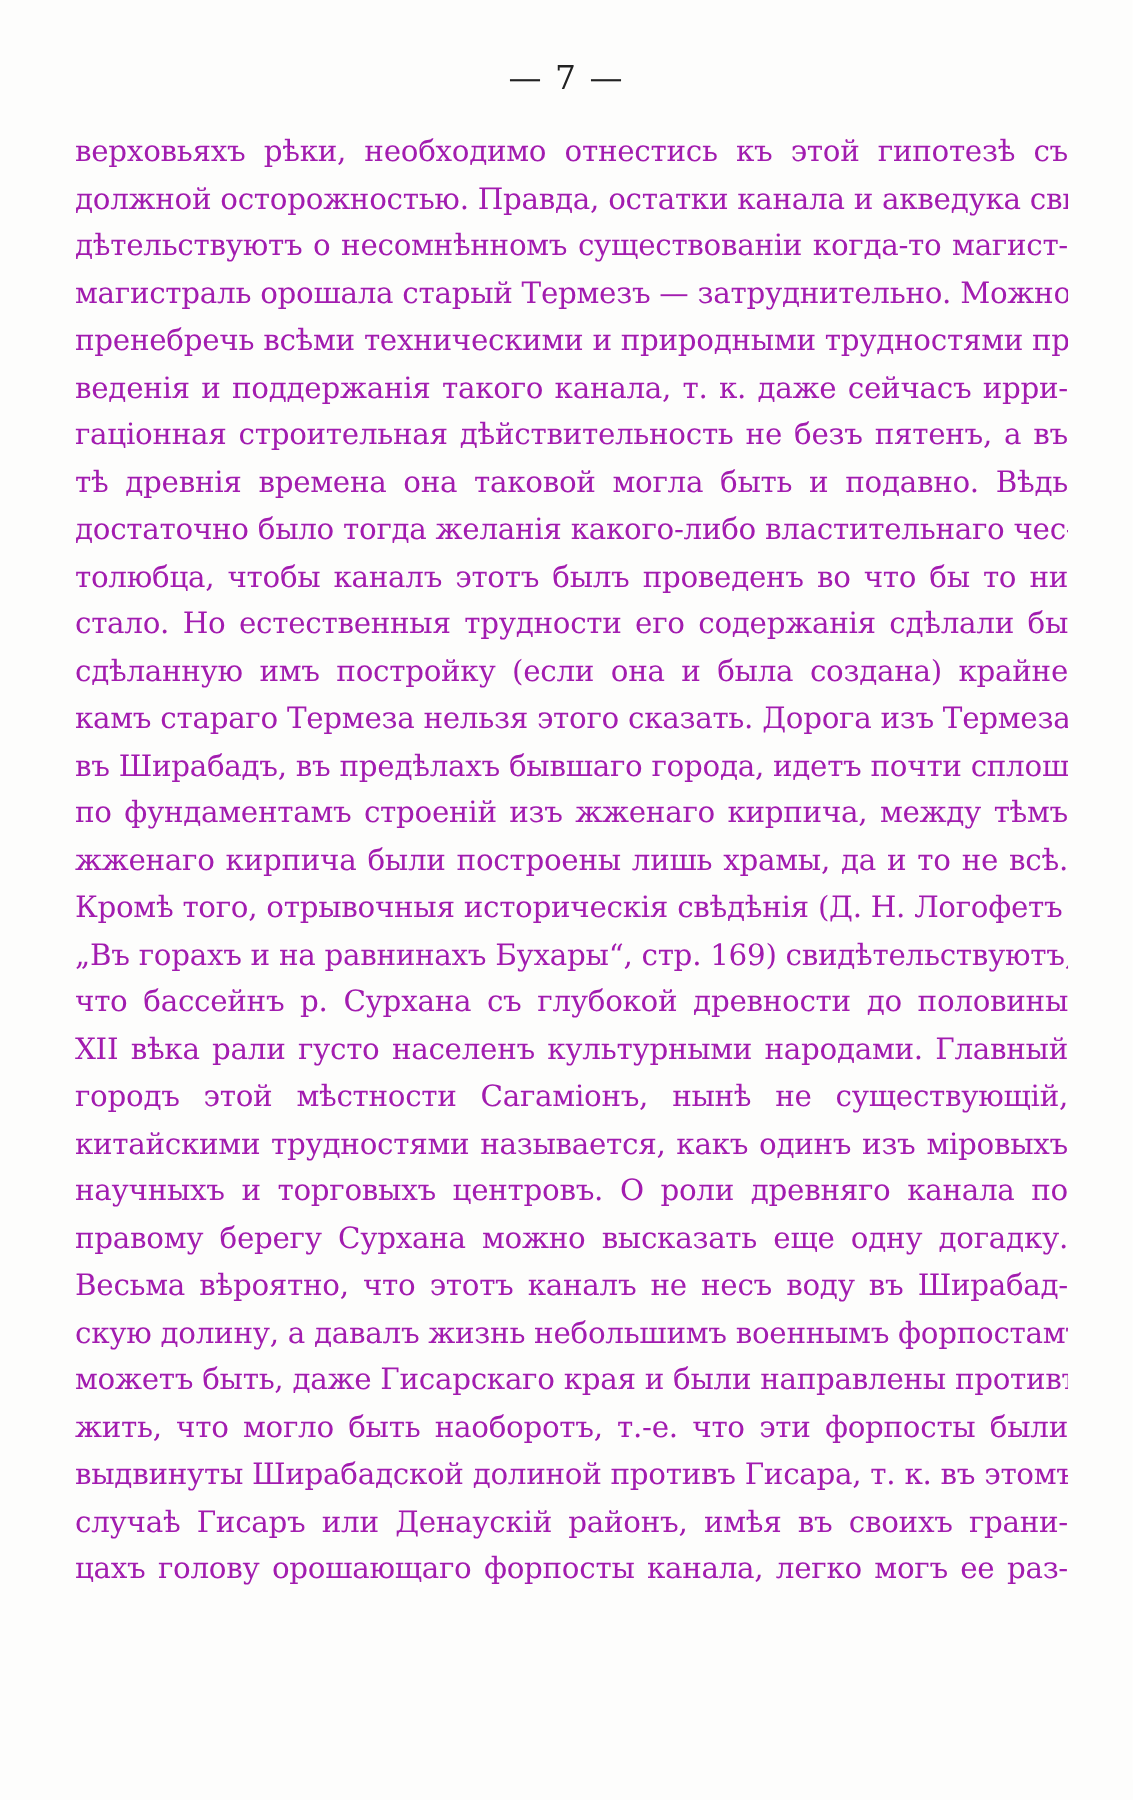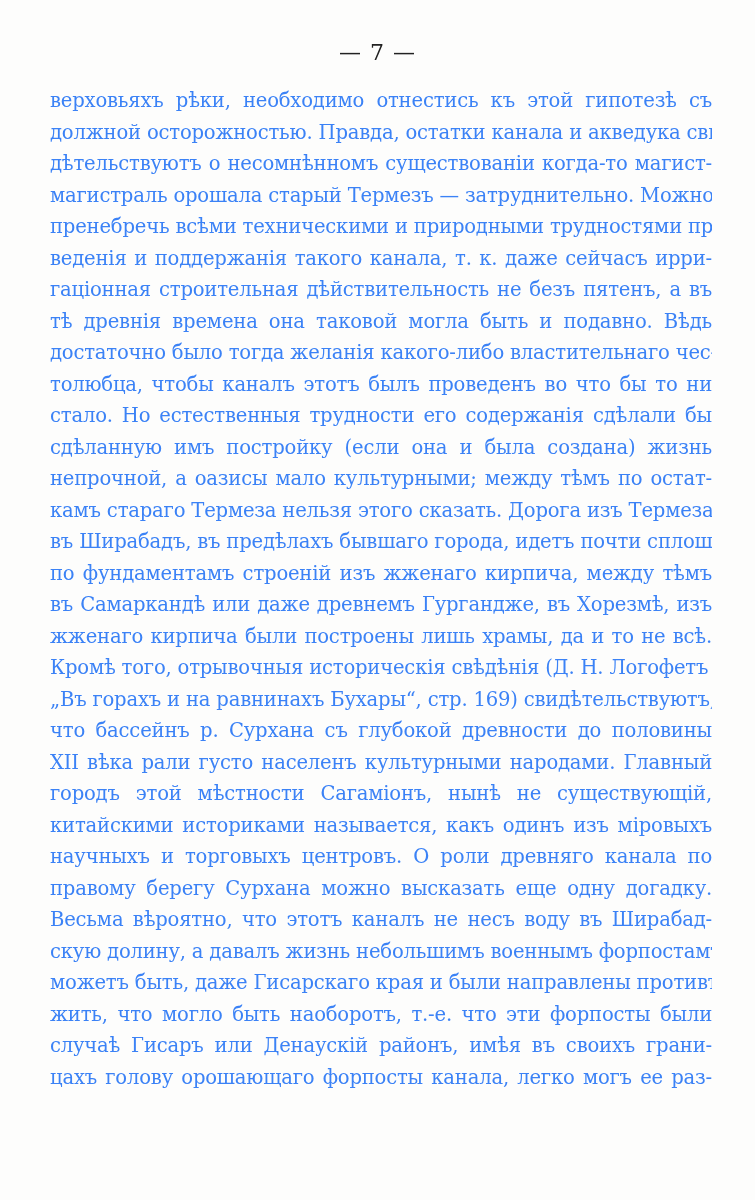--- a/index.html
+++ b/index.html
@@ -40,56 +40,55 @@
   }
   .line {
     height: 31.5px;
     line-height: 31.5px;
     font-size: 19.6px;
     white-space: nowrap;
     text-align: justify;
     text-align-last: justify;
     overflow: hidden;
     letter-spacing: -0.2px;
-    color: #3b82f6;
+    color: #a21caf;
   }
 </style>
 </head>
 <body>
 
 <div class="page">
   <div class="page-number">— 7 —</div>
 
   <div class="body-text" id="body-text">
   <div class="line">верховьяхъ рѣки, необходимо отнестись къ этой гипотезѣ съ</div>
       <div class="line">должной осторожностью. Правда, остатки канала и акведука сви-</div>
       <div class="line">дѣтельствуютъ о несомнѣнномъ существованіи когда-то магист-</div>
       <div class="line">магистраль орошала старый Термезъ — затруднительно. Можно</div>
       <div class="line">пренебречь всѣми техническими и природными трудностями про-</div>
       <div class="line">веденія и поддержанія такого канала, т. к. даже сейчасъ ирри-</div>
       <div class="line">гаціонная строительная дѣйствительность не безъ пятенъ, а въ</div>
       <div class="line">тѣ древнія времена она таковой могла быть и подавно. Вѣдь</div>
       <div class="line">достаточно было тогда желанія какого-либо властительнаго чес-</div>
       <div class="line">толюбца, чтобы каналъ этотъ былъ проведенъ во что бы то ни</div>
       <div class="line">стало. Но естественныя трудности его содержанія сдѣлали бы</div>
-      <div class="line">сдѣланную имъ постройку (если она и была создана) жизнь</div>
-      <div class="line">непрочной, а оазисы мало культурными; между тѣмъ по остат-</div>
+      <div class="line">сдѣланную имъ постройку (если она и была создана) крайне</div>
       <div class="line">камъ стараго Термеза нельзя этого сказать. Дорога изъ Термеза</div>
       <div class="line">въ Ширабадъ, въ предѣлахъ бывшаго города, идетъ почти сплошь</div>
       <div class="line">по фундаментамъ строеній изъ жженаго кирпича, между тѣмъ</div>
-      <div class="line">въ Самаркандѣ или даже древнемъ Гургандже, въ Хорезмѣ, изъ</div>
       <div class="line">жженаго кирпича были построены лишь храмы, да и то не всѣ.</div>
       <div class="line">Кромѣ того, отрывочныя историческія свѣдѣнія (Д. Н. Логофетъ —</div>
       <div class="line">„Въ горахъ и на равнинахъ Бухары“, стр. 169) свидѣтельствуютъ,</div>
       <div class="line">что бассейнъ р. Сурхана съ глубокой древности до половины</div>
       <div class="line">XII вѣка рали густо населенъ культурными народами. Главный</div>
       <div class="line">городъ этой мѣстности Сагамiонъ, нынѣ не существующiй,</div>
-      <div class="line">китайскими историками называется, какъ одинъ изъ мiровыхъ</div>
+      <div class="line">китайскими трудностями называется, какъ одинъ изъ мiровыхъ</div>
       <div class="line">научныхъ и торговыхъ центровъ. О роли древняго канала по</div>
       <div class="line">правому берегу Сурхана можно высказать еще одну догадку.</div>
       <div class="line">Весьма вѣроятно, что этотъ каналъ не несъ воду въ Ширабад-</div>
       <div class="line">скую долину, а давалъ жизнь небольшимъ военнымъ форпостамъ.</div>
       <div class="line">можетъ быть, даже Гисарскаго края и были направлены противъ</div>
       <div class="line">жить, что могло быть наоборотъ, т.-е. что эти форпосты были</div>
+      <div class="line">выдвинуты Ширабадской долиной противъ Гисара, т. к. въ этомъ</div>
       <div class="line">случаѣ Гисаръ или Денаускій районъ, имѣя въ своихъ грани-</div>
       <div class="line">цахъ голову орошающаго форпосты канала, легко могъ ее раз-</div>
     </div>
 </div>
 
 </body></html>

